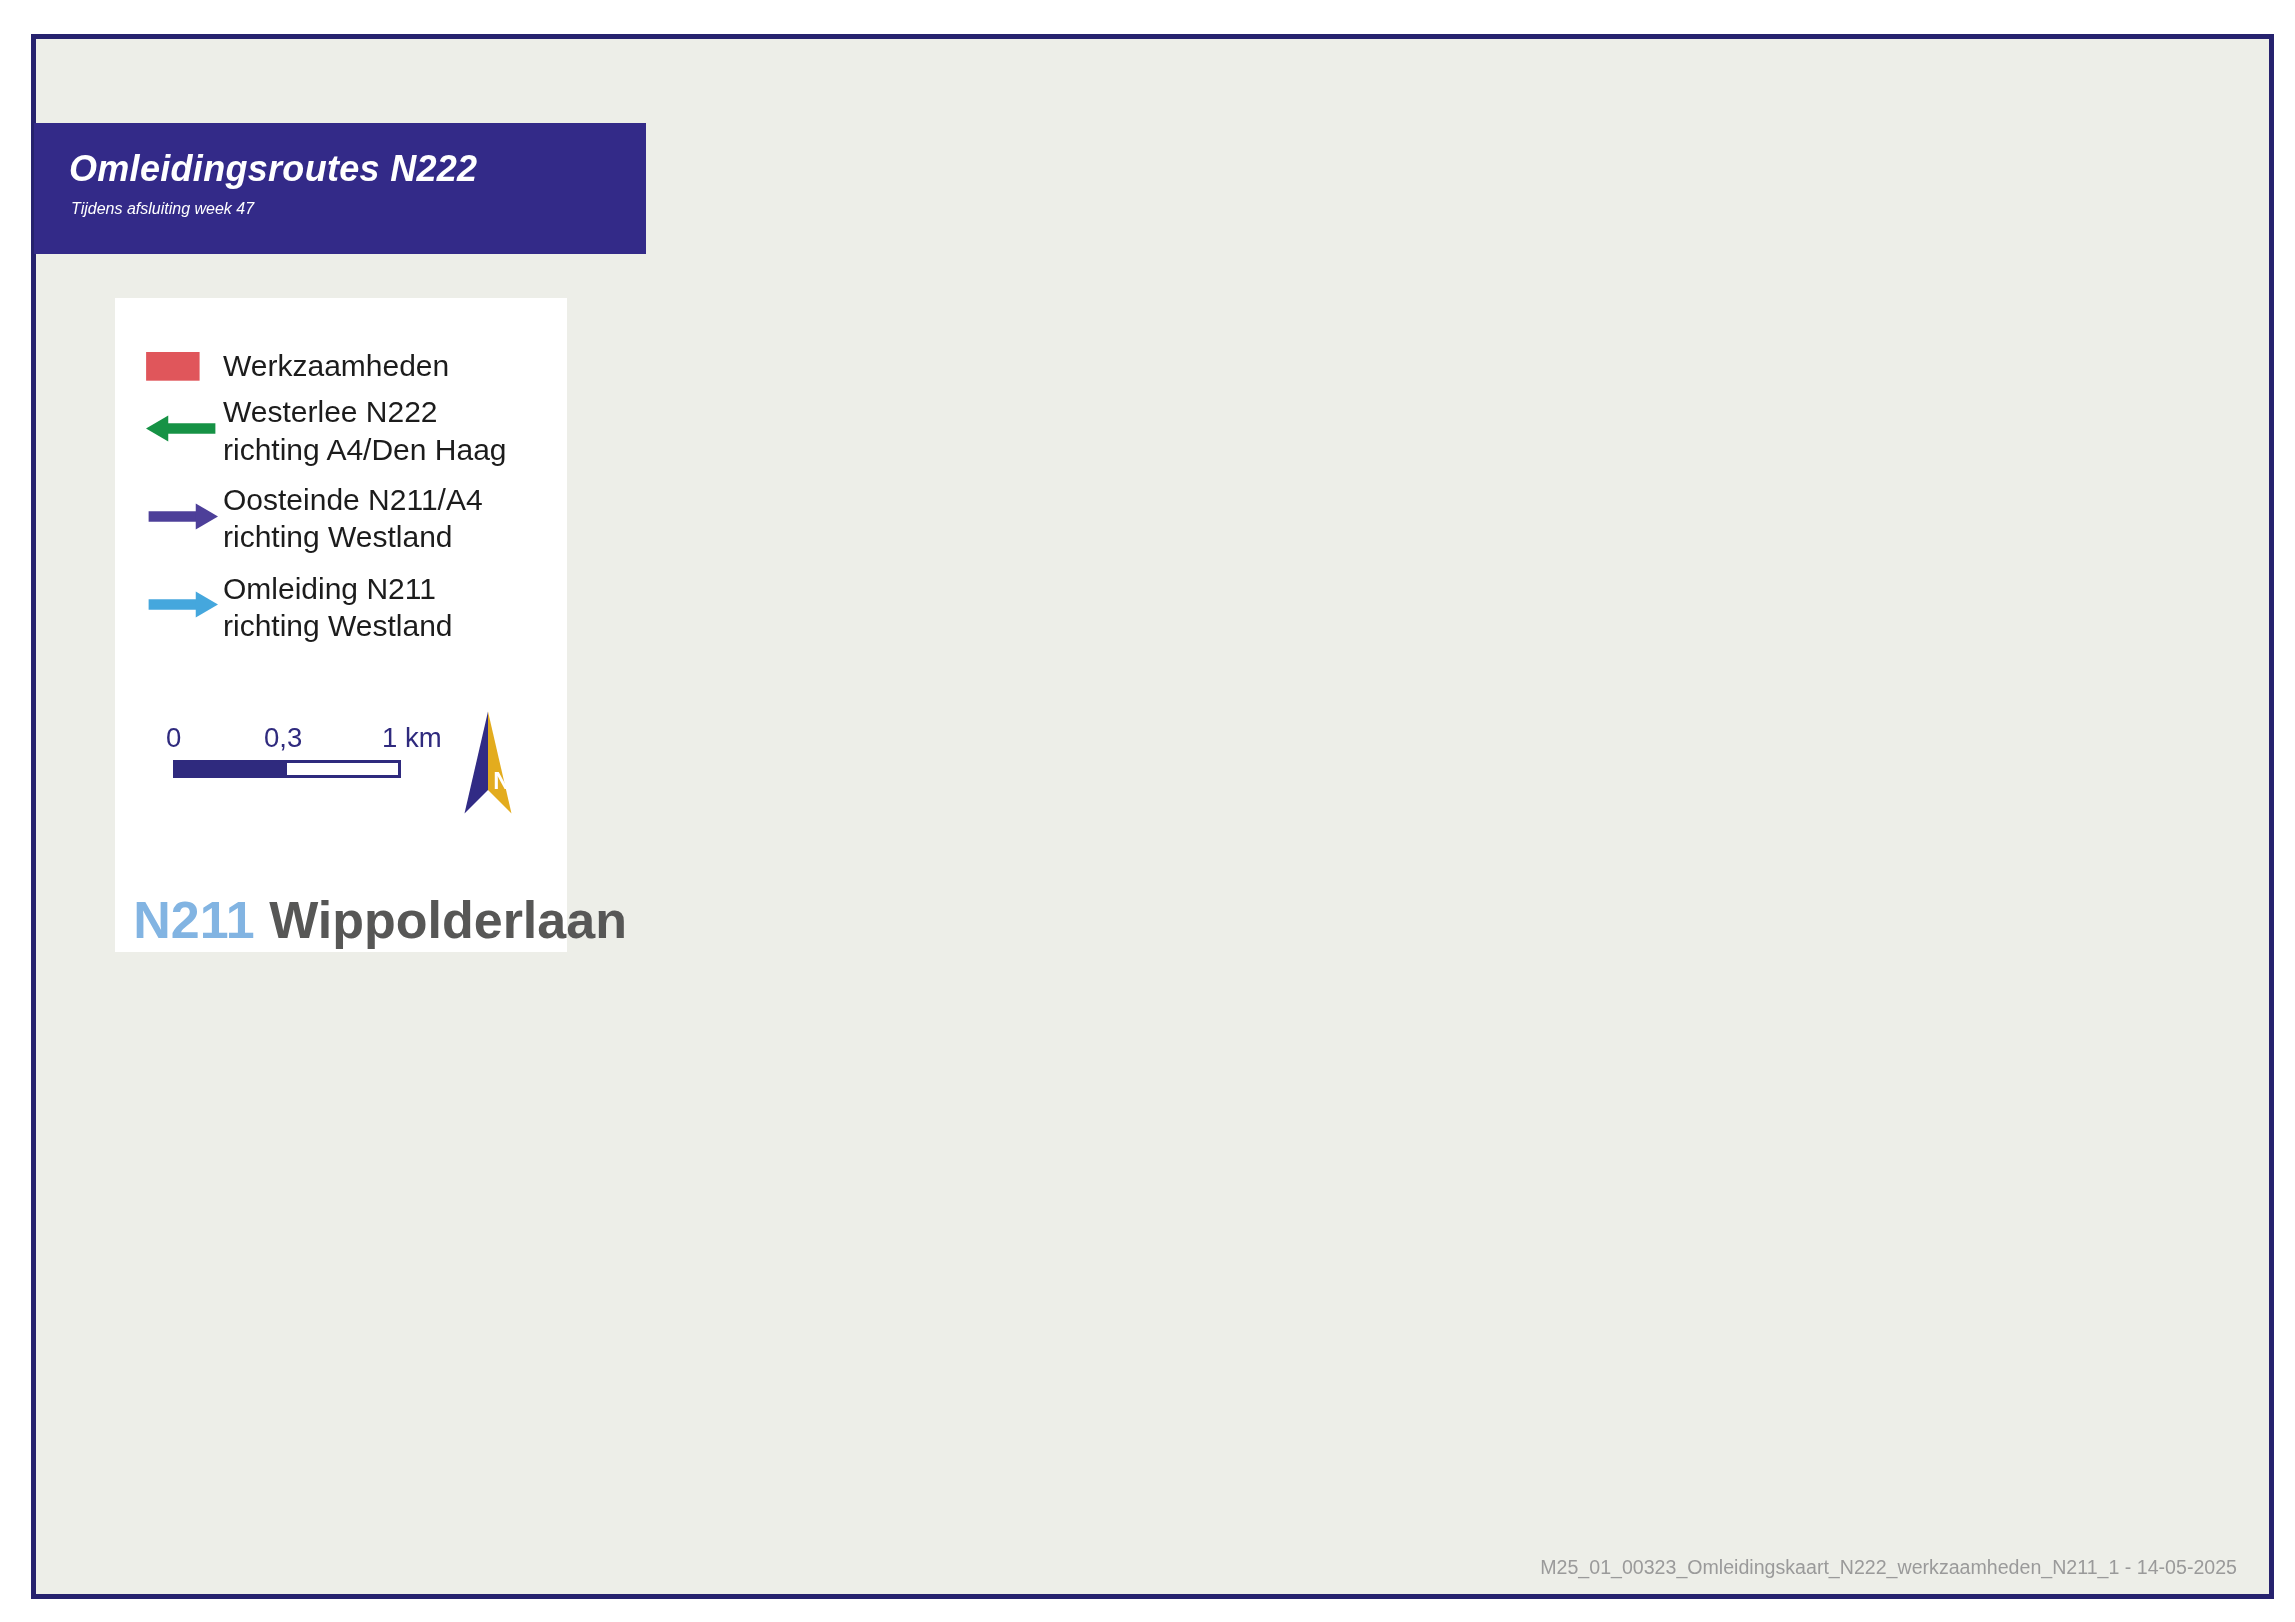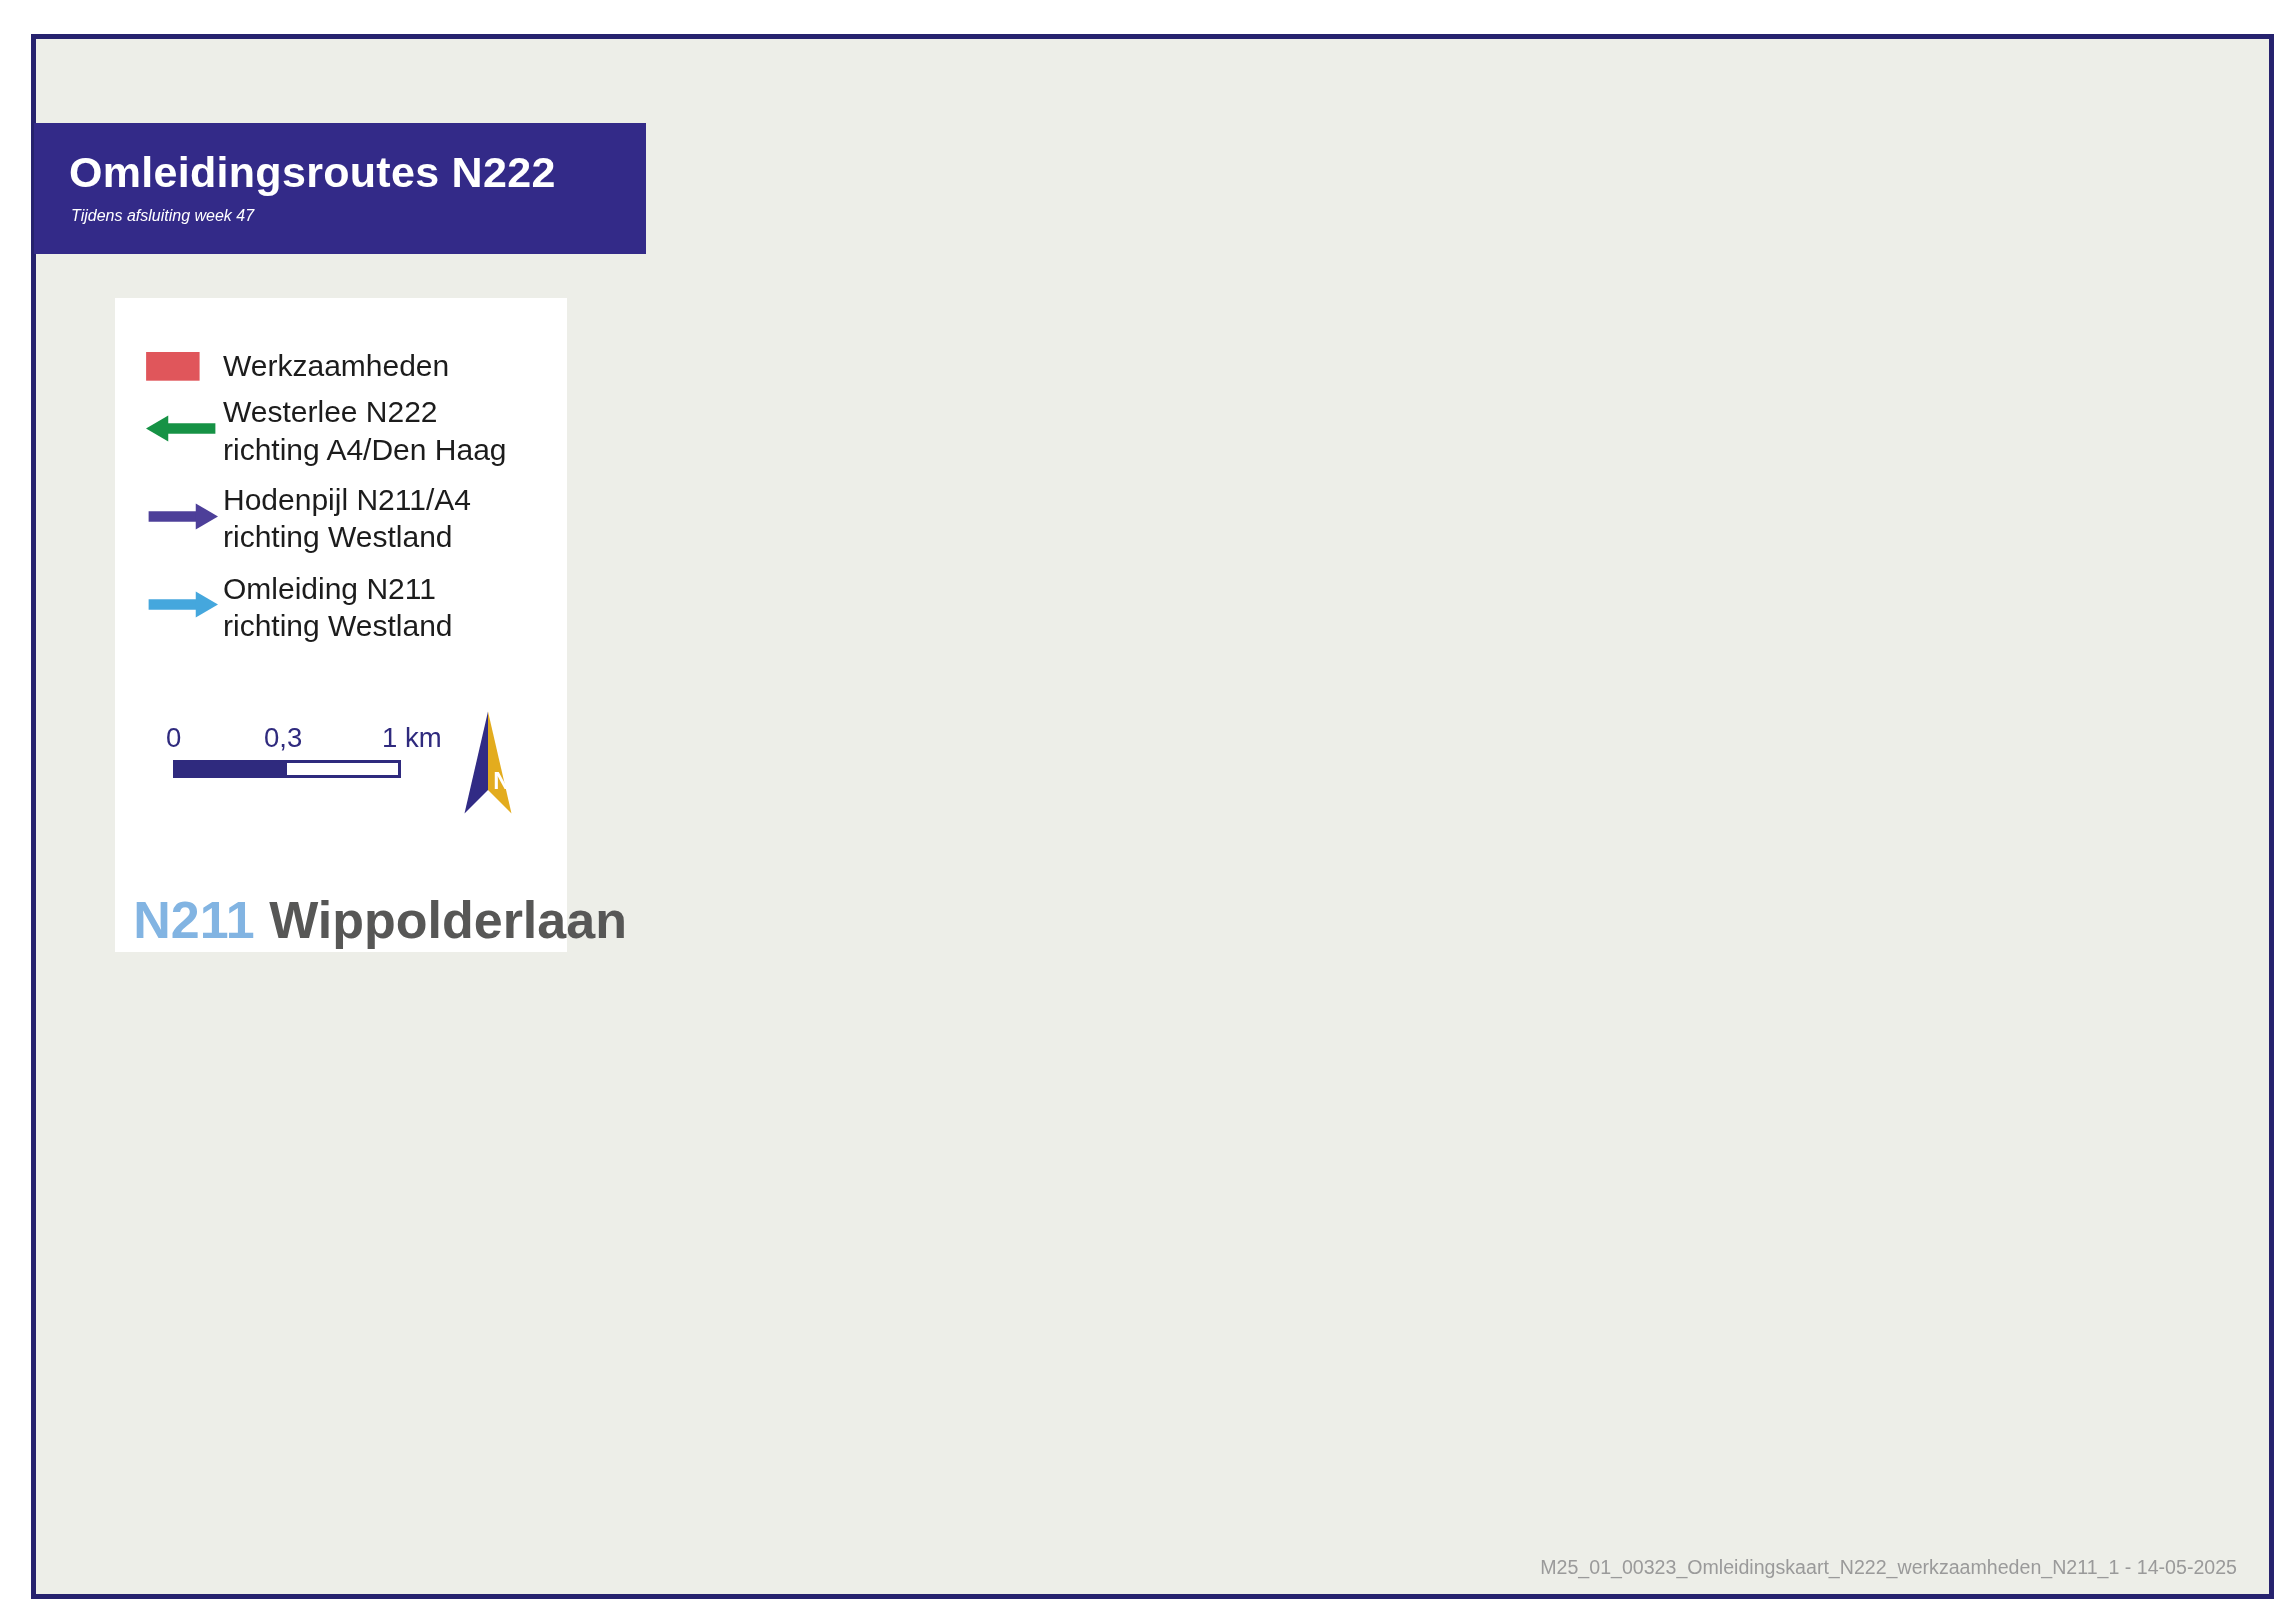--- a/index.html
+++ b/index.html
@@ -3,21 +3,21 @@
 <meta charset="utf-8">
 <style>
   html,body{margin:0;padding:0;background:#ffffff;}
   .page{position:relative;width:2295px;height:1623px;background:#ffffff;overflow:hidden;
         font-family:"Liberation Sans",sans-serif;}
   .map-frame{position:absolute;left:31px;top:34px;width:2233px;height:1555px;
              border:5.2px solid #26226e;box-sizing:content-box;background:#edeee8;}
   #mapsvg{position:absolute;left:31px;top:34px;width:2243px;height:1565px;}
   .title-box{position:absolute;left:34px;top:123px;width:612px;height:131px;
              background:#332a88;color:#ffffff;z-index:5;}
-  .title-box h1{margin:25px 0 10px 35px;font-size:43px;font-weight:bold;letter-spacing:0.3px;}
+  .title-box h1{margin:25px 0 10px 35px;font-size:36px;font-weight:bold;letter-spacing:0.3px;font-style:italic;}
   .title-box .sub{margin:9.2px 0 0 37px;font-size:16px;font-style:italic;font-weight:normal;}
   .legend{position:absolute;left:115px;top:298px;width:452px;height:654px;background:#ffffff;z-index:4;}
   .legend .sym{position:absolute;left:31px;}
   .legend .lbl{position:absolute;left:108px;font-size:30px;color:#1c1c1c;white-space:nowrap;}
   .scale-num{position:absolute;top:424px;font-size:27.5px;color:#2f2a7e;}
   .scale-bar{position:absolute;left:58px;top:462px;width:228px;height:18.3px;border:3.3px solid #2f2a7e;
              box-sizing:border-box;background:#ffffff;}
   .scale-fill{position:absolute;left:0;top:0;width:50%;height:100%;background:#2f2a7e;}
   .logo{position:absolute;left:18.3px;top:592px;font-size:52px;font-weight:bold;white-space:nowrap;}
   .logo .road{color:#82b4e2;}
@@ -255,21 +255,21 @@
       <rect id="ar-1s" x="30" y="14" width="76" height="16" fill="#169245"></rect>
       <polygon id="ar-1h" points="34,2 0,22 34,42" fill="#169245"></polygon>
     </svg>
     <div class="lbl" style="top:97px">Westerlee N222</div>
     <div class="lbl" style="top:135px">richting A4/Den Haag</div>
 
     <svg class="sym" style="top:204px" width="72" height="29" viewBox="0 0 110 44">
       <rect id="ar-2s" x="4" y="14" width="76" height="16" fill="#4d3f99"></rect>
       <polygon id="ar-2h" points="76,2 110,22 76,42" fill="#4d3f99"></polygon>
     </svg>
-    <div class="lbl" style="top:185px">Hodenpijl N211/A4</div>
+    <div class="lbl" style="top:185px">Oosteinde N211/A4</div>
     <div class="lbl" style="top:222px">richting Westland</div>
 
     <svg class="sym" style="top:292px" width="72" height="29" viewBox="0 0 110 44">
       <rect id="ar-3s" x="4" y="14" width="76" height="16" fill="#45a7dd"></rect>
       <polygon id="ar-3h" points="76,2 110,22 76,42" fill="#45a7dd"></polygon>
     </svg>
     <div class="lbl" style="top:274px">Omleiding N211</div>
     <div class="lbl" style="top:311px">richting Westland</div>
 
     <div class="scale-num" style="left:51px">0</div>

